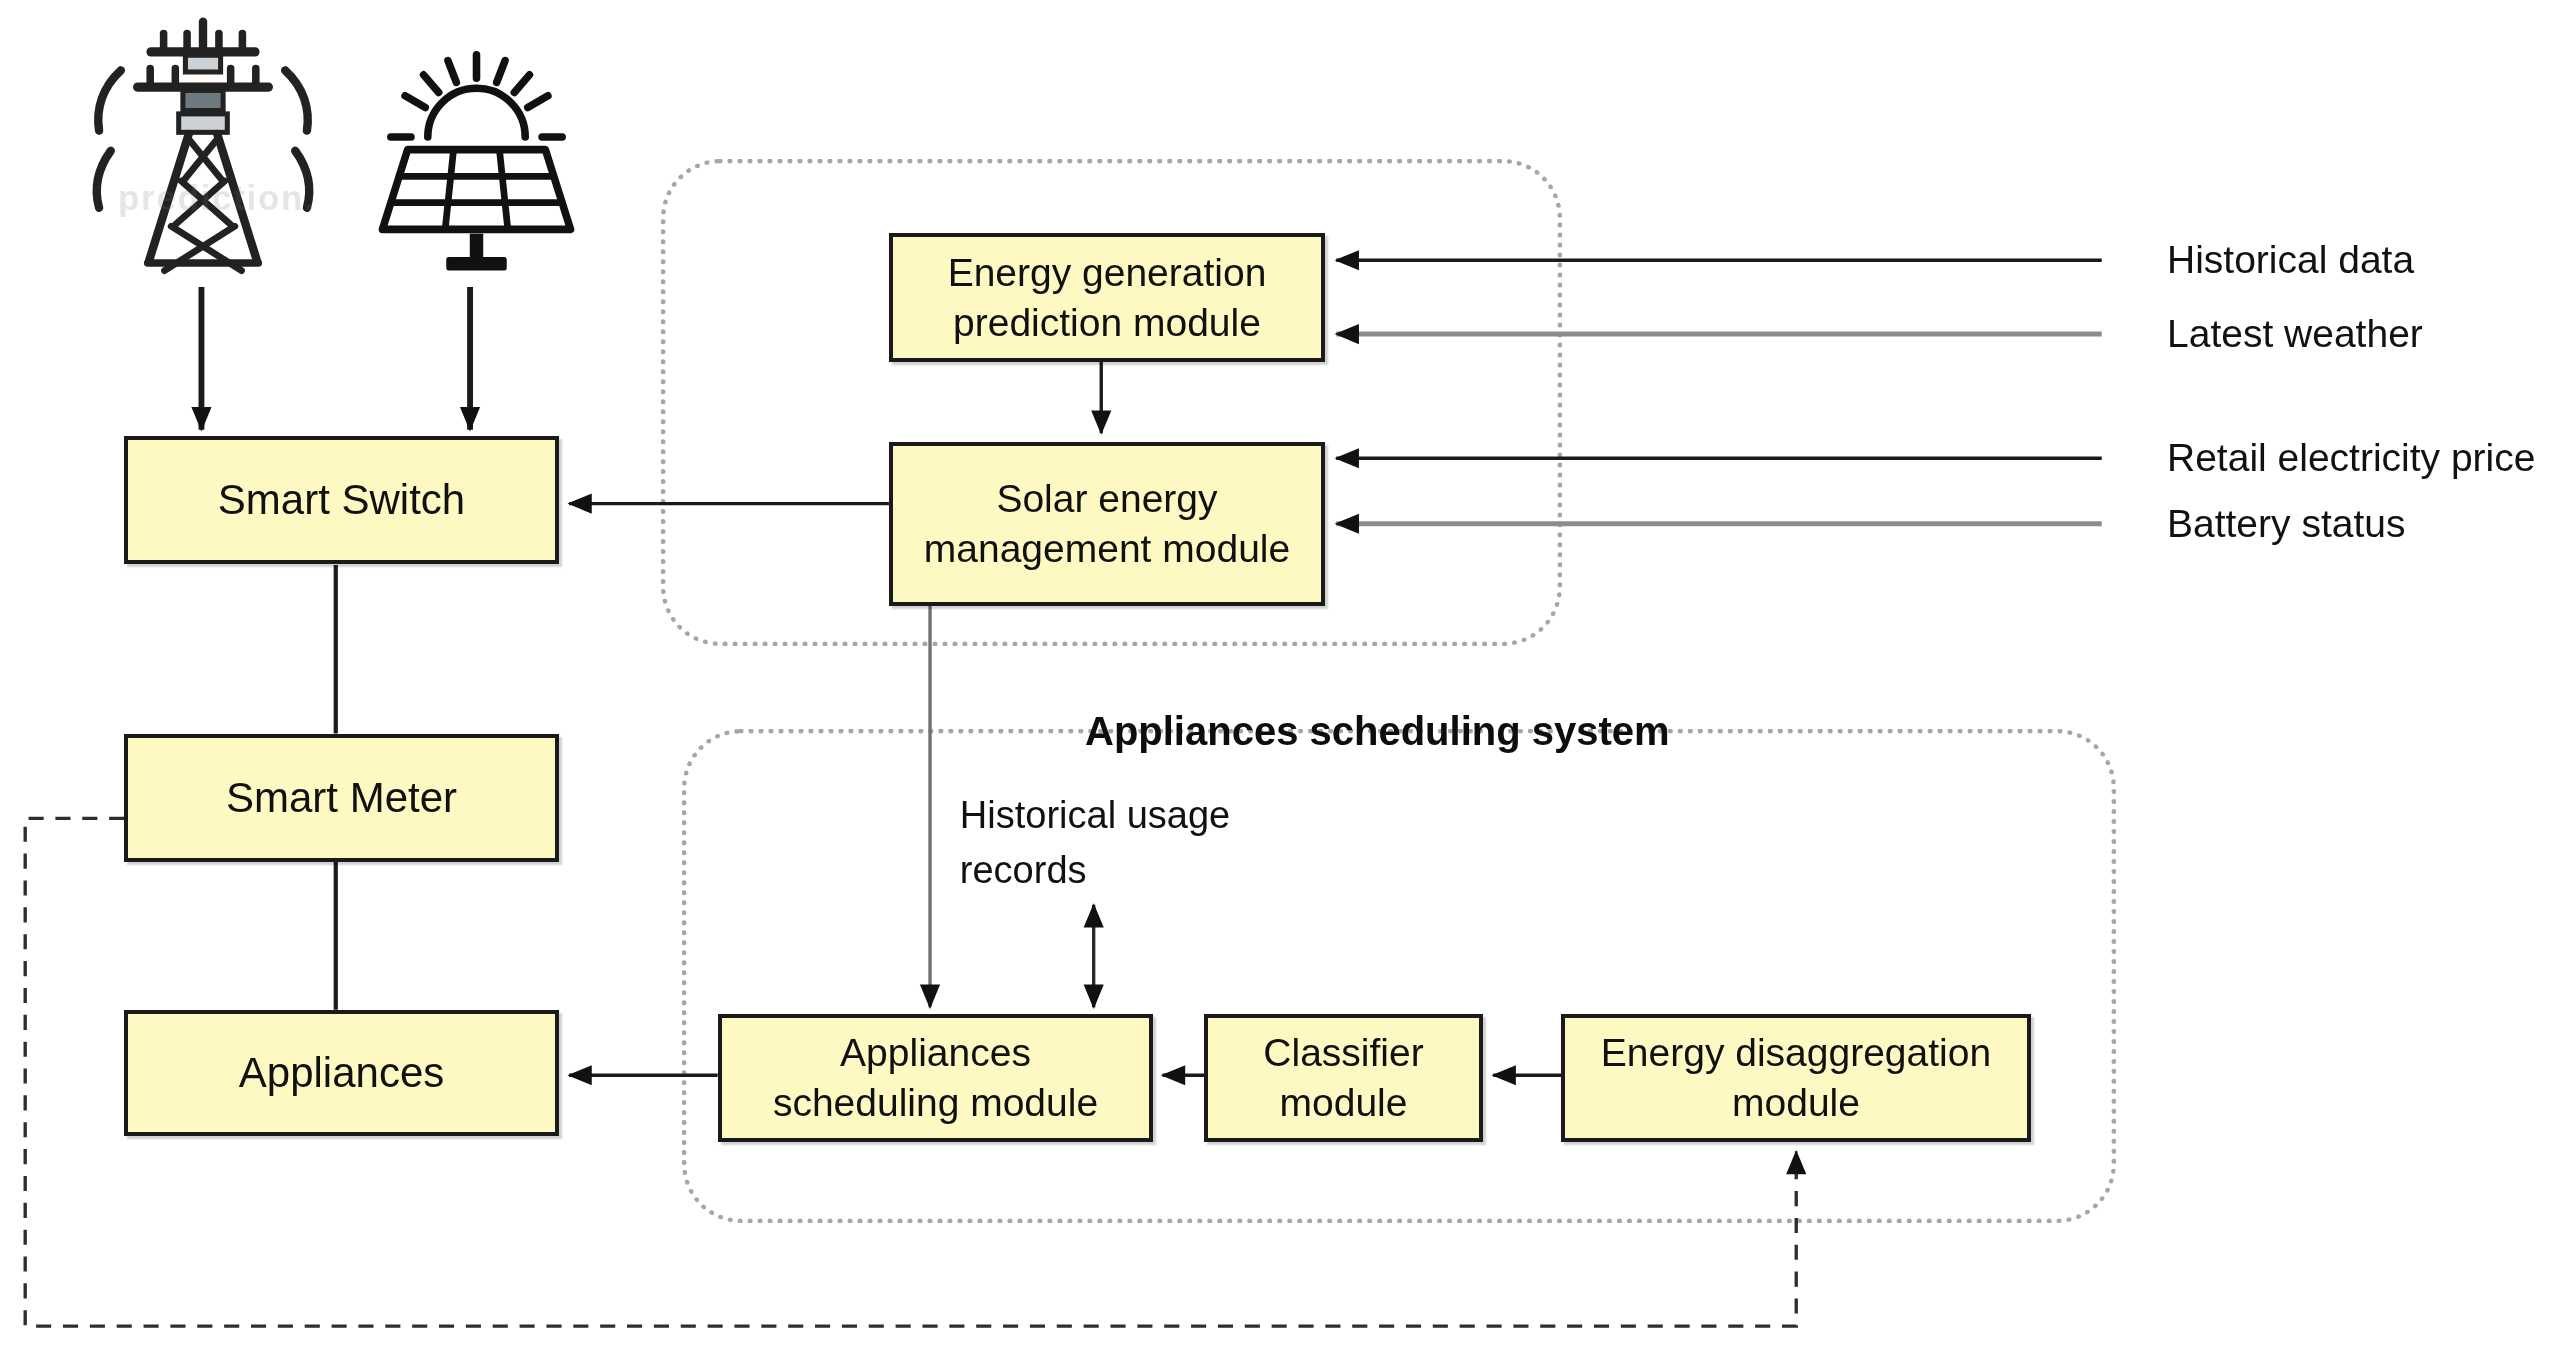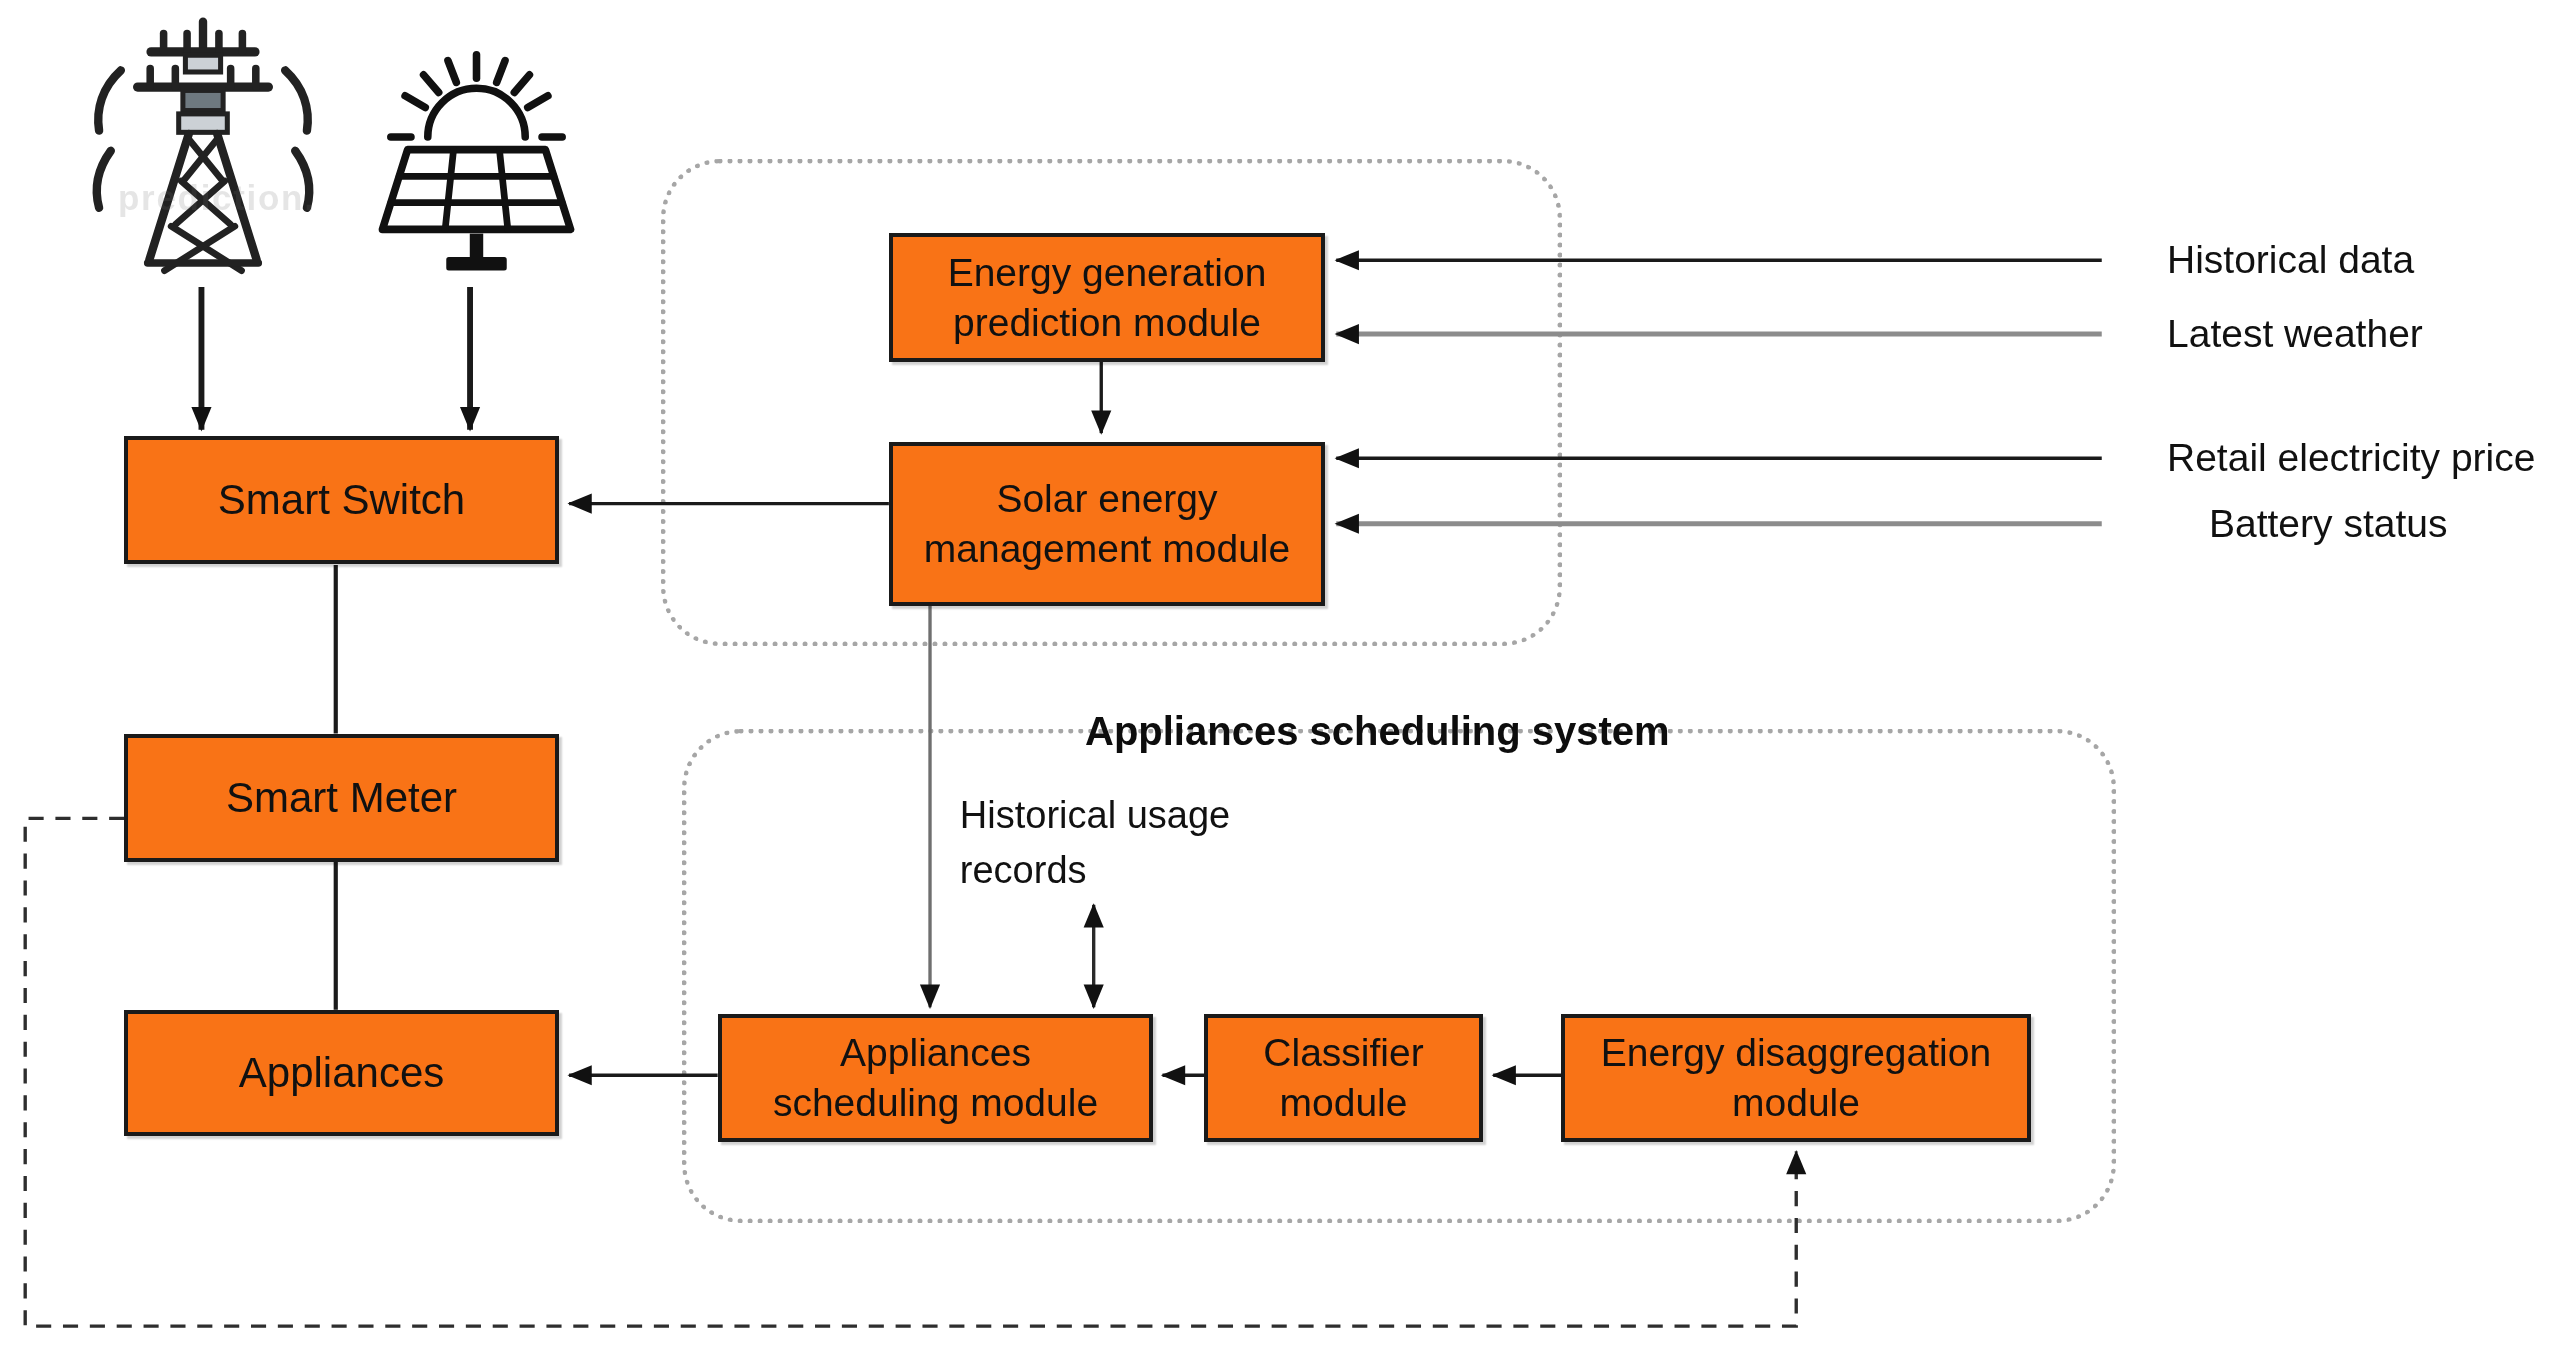--- a/index.html
+++ b/index.html
@@ -8,21 +8,21 @@
 
   
   #wires{position:absolute;left:0;top:0;width:2576px;height:1348px;z-index:1;}
 
   
   .group{position:absolute;border:5px dotted #a6a6a6;border-radius:59px;z-index:0;background:transparent;}
   #solar-group{left:661px;top:159px;width:891px;height:477px;}
   #appl-group{left:682px;top:729px;width:1424px;height:484px;}
 
   
-  .node{position:absolute;box-sizing:border-box;background:#f97316;border:4.2px solid #1a1a1a;
+  .node{position:absolute;box-sizing:border-box;background:#fef9c3;border:4.2px solid #1a1a1a;
         display:flex;align-items:center;justify-content:center;text-align:center;
         font-size:39px;line-height:1.28;white-space:pre-line;z-index:2;
         box-shadow:2.5px 3.4px 1.7px rgba(0,0,0,0.18);}
   .node.big{font-size:42px;}
   #smart-switch{left:124px;top:436px;width:435px;height:128px;}
   #smart-meter{left:124px;top:734px;width:435px;height:128px;}
   #appliances{left:124px;top:1010px;width:435px;height:126px;}
   #energy-gen{left:889px;top:233px;width:436px;height:129px;}
   #solar-mgmt{left:889px;top:442px;width:436px;height:164px;}
   #appl-sched{left:718px;top:1014px;width:435px;height:128px;}
@@ -30,21 +30,21 @@
   #energy-disagg{left:1561px;top:1014px;width:470px;height:128px;}
 
   .sys-title{position:absolute;font-size:40px;font-weight:bold;color:#0d0d0d;z-index:3;white-space:nowrap;}
   #solar-title{left:762px;top:82px;}
   #appl-title{left:1085px;top:675px;margin-top:34px;}
 
   .side-label{position:absolute;left:2167px;transform:translateY(-50%);font-size:39px;white-space:nowrap;z-index:3;}
   #lbl-historical{top:260px;}
   #lbl-weather{top:334px;}
   #lbl-retail{top:458px;}
-  #lbl-battery{top:524px;margin-left:42px;}
+  #lbl-battery{top:524px;}
 
   #usage-label{position:absolute;left:1095px;top:843px;transform:translate(-50%,-50%);
                font-size:38px;line-height:1.45;text-align:left;white-space:pre-line;z-index:3;}
 
   .icon{position:absolute;z-index:2;}
   #tower-icon{left:77px;top:15px;width:252px;height:264px;}
   #panel-icon{left:357px;top:32px;width:239px;height:252px;}
 
   #watermark{position:absolute;left:118px;top:178px;font-size:35px;letter-spacing:1.7px;
              color:rgba(110,110,110,0.18);z-index:4;font-weight:bold;}

